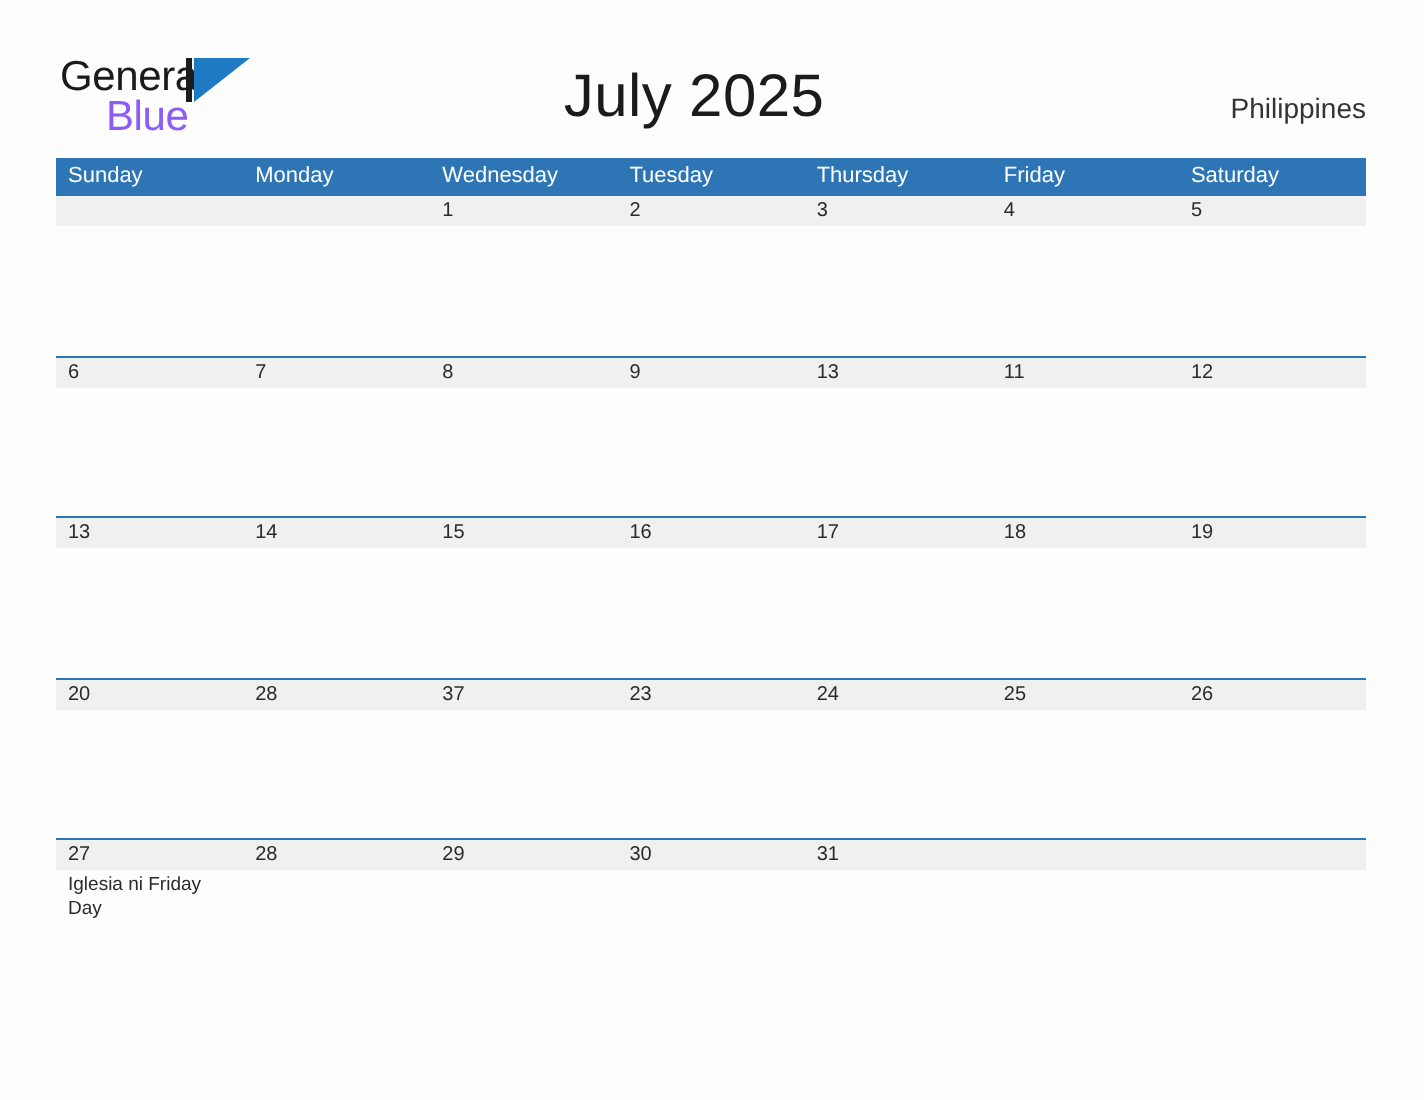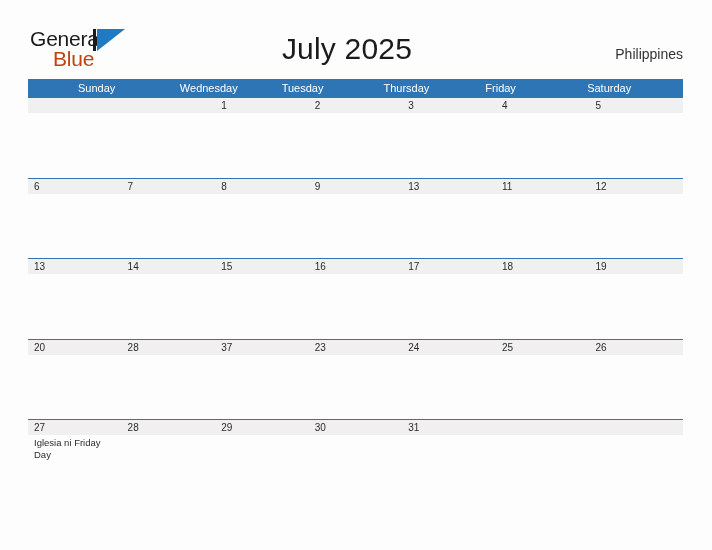--- a/index.html
+++ b/index.html
@@ -42,21 +42,21 @@
     letter-spacing: -0.2px;
     line-height: 22px;
     font-weight: 400;
     white-space: nowrap;
   }
   .logo-blue {
     position: absolute;
     left: 23px;
     top: 20px;
     font-size: 21px;
-    color: #c2410c;
+    color: #8b5cf6;
     letter-spacing: -0.2px;
     line-height: 22px;
     font-weight: 400;
     white-space: nowrap;
   }
   .logo-mark {
     position: absolute;
     left: 63px;
     top: 1px;
     width: 32px;
@@ -103,21 +103,20 @@
     left: 28px;
     top: 79px;
     width: 655px;
   }
 
   .weekday-row {
     display: flex;
     width: 655px;
     height: 18px;
     background: #2e75b6;
-    padding-left: 44px;
   }
   .weekday-cell {
     flex: 1 1 0;
     color: #ffffff;
     font-size: 11px;
     line-height: 18px;
     padding-left: 6px;
     white-space: nowrap;
     overflow: hidden;
   }
@@ -185,20 +184,21 @@
     <div class="month-title">July 2025</div>
 
     <div class="region-label">Philippines</div>
 
   </div>
 
   <div class="calendar">
 
     <div class="weekday-row">
       <div class="weekday-cell">Sunday</div>
+      <div class="weekday-cell">Monday</div>
       <div class="weekday-cell">Wednesday</div>
       <div class="weekday-cell">Tuesday</div>
       <div class="weekday-cell">Thursday</div>
       <div class="weekday-cell">Friday</div>
       <div class="weekday-cell">Saturday</div>
     </div>
 
     <div class="week-row">
       <div class="week-dates">
         <div class="day-cell">

